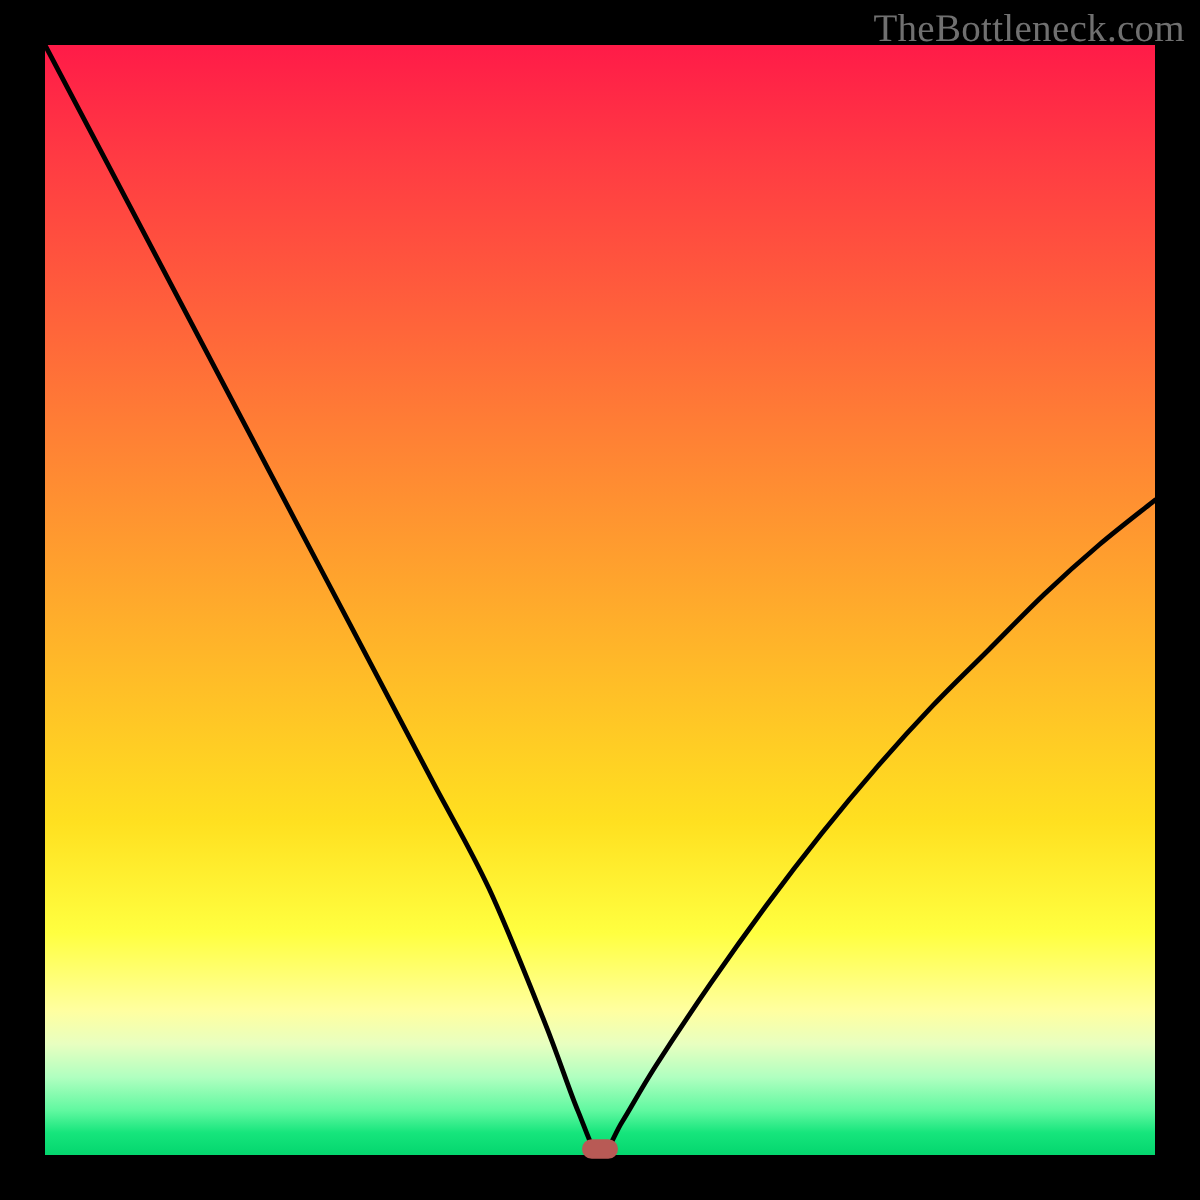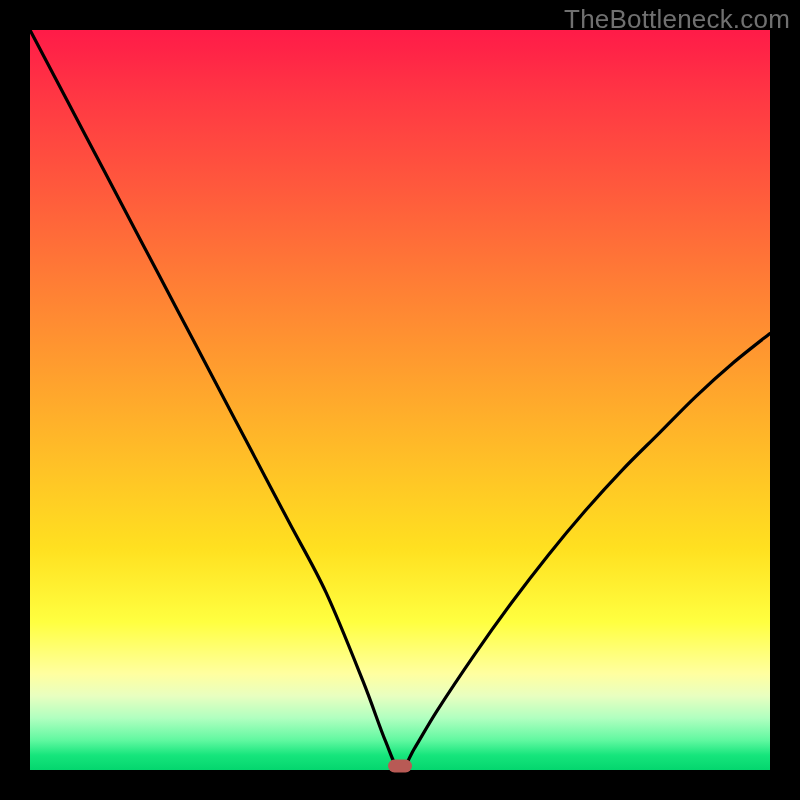--- a/index.html
+++ b/index.html
@@ -8,21 +8,21 @@
     position: relative;
     width: 800px;
     height: 800px;
     background: #000;
   }
   .watermark {
     position: absolute;
     top: 4px;
     right: 10px;
     color: #707070;
-    font-family: Liberation Sans, sans-serif;
+    font-family: Liberation Serif, serif;
     font-size: 26px;
     font-weight: 500;
     z-index: 5;
     letter-spacing: 0.2px;
   }
   .plot {
     position: absolute;
     left: 30px;
     top: 30px;
     width: 740px;

